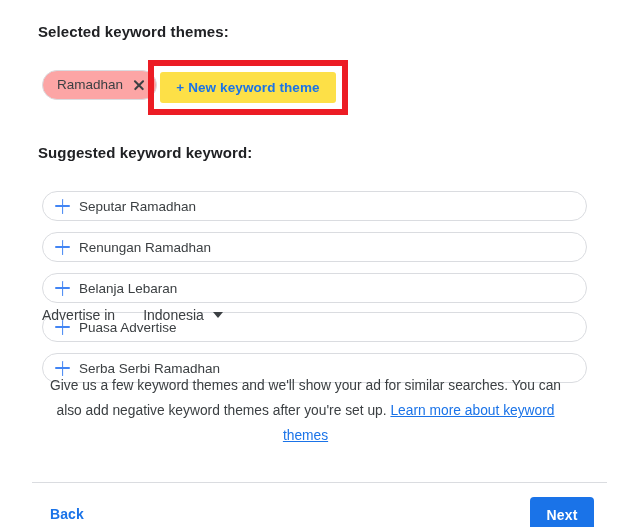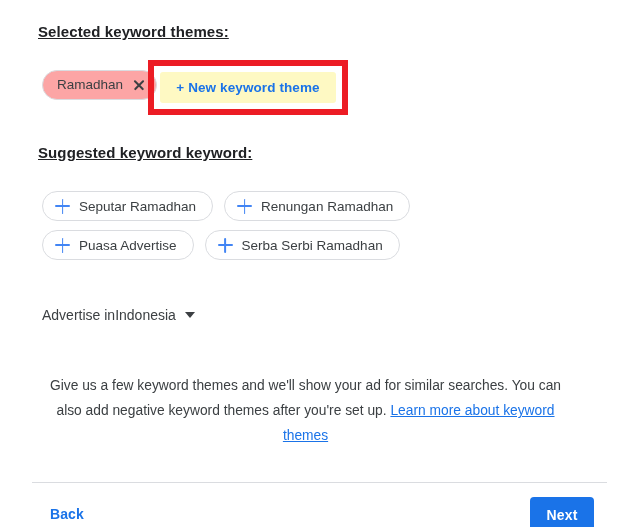--- a/index.html
+++ b/index.html
@@ -23,21 +23,20 @@
 
   
   .section-heading {
     position: absolute;
     left: 38px;
     font-size: 15px;
     font-weight: bold;
     color: #202124;
     letter-spacing: 0.1px;
     white-space: nowrap;
-    text-decoration: underline;
   }
   .heading-selected { top: 23px; }
   .heading-suggested { top: 144px; }
 
   
   .selected-row {
     position: absolute;
     left: 42px;
     top: 70px;
     display: flex;
@@ -96,21 +95,21 @@
     border: 6px solid #ec1c24;
     box-sizing: border-box;
     pointer-events: none;
   }
   .new-theme-btn {
     position: absolute;
     left: 12px;
     top: 12px;
     right: 12px;
     bottom: 12px;
-    background: #fef9c3;
+    background: #fde047;
     border: none;
     border-radius: 3px;
     color: #1a73e8;
     font-family: "Liberation Sans", sans-serif;
     font-size: 13.5px;
     font-weight: bold;
     letter-spacing: 0.1px;
     cursor: pointer;
     display: flex;
     align-items: center;
@@ -123,20 +122,21 @@
   .suggest-rows {
     position: absolute;
     left: 42px;
     top: 191px;
     width: 545px;
   }
   .suggest-row {
     display: flex;
     gap: 11px;
     margin-bottom: 9px;
+    flex-direction: column;
   }
   .suggest-chip {
     display: inline-flex;
     align-items: center;
     height: 30px;
     padding: 0 16px 0 12px;
     border: 1px solid #dadce0;
     border-radius: 16px;
     background: #ffffff;
     font-size: 13.5px;
@@ -178,20 +178,21 @@
     top: 307px;
     display: flex;
     align-items: center;
   }
   .advertise-label {
     font-size: 14px;
     color: #3c4043;
     white-space: nowrap;
   }
   .country-select {
+    margin-left: 28px;
     display: inline-flex;
     align-items: center;
     cursor: pointer;
   }
   .country-name {
     font-size: 14px;
     color: #3c4043;
     white-space: nowrap;
   }
   .caret-down {
@@ -284,20 +285,24 @@
   <div class="suggest-rows">
     <div class="suggest-row">
       <div class="suggest-chip">
         <span class="plus-icon"></span>
         <span>Seputar Ramadhan</span>
       </div>
       <div class="suggest-chip">
         <span class="plus-icon"></span>
         <span>Renungan Ramadhan</span>
       </div>
+      <div class="suggest-chip">
+        <span class="plus-icon"></span>
+        <span>Belanja Lebaran</span>
+      </div>
     </div>
     <div class="suggest-row">
       <div class="suggest-chip">
         <span class="plus-icon"></span>
         <span>Puasa Advertise</span>
       </div>
       <div class="suggest-chip">
         <span class="plus-icon"></span>
         <span>Serba Serbi Ramadhan</span>
       </div>

